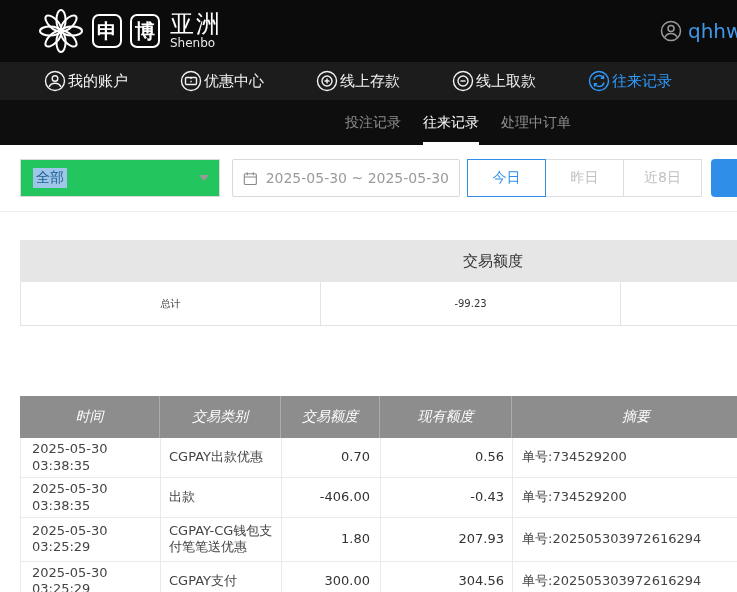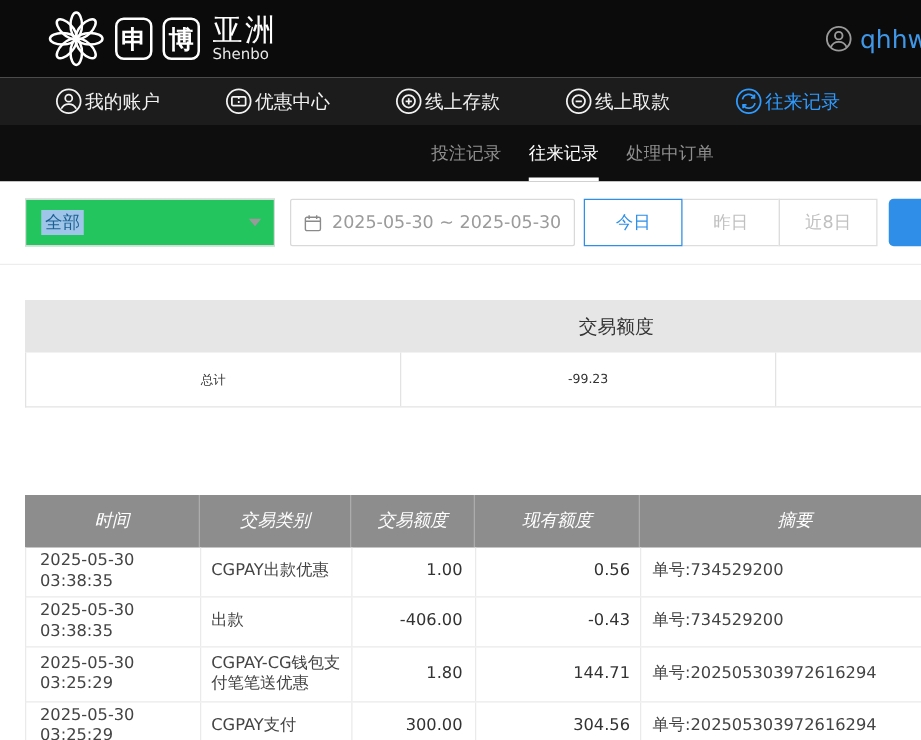--- a/index.html
+++ b/index.html
@@ -192,36 +192,36 @@
       <div class="th w-time">时间</div>
       <div class="th w-type">交易类别</div>
       <div class="th w-amt">交易额度</div>
       <div class="th w-bal">现有额度</div>
       <div class="th w-memo">摘要</div>
     </div>
 
     <div class="trow">
       <div class="td w-time">2025-05-30 03:38:35</div>
       <div class="td w-type">CGPAY出款优惠</div>
-      <div class="td w-amt">1.00</div>
+      <div class="td w-amt">0.70</div>
       <div class="td w-bal">0.56</div>
       <div class="td w-memo">单号:734529200</div>
     </div>
     <div class="trow">
       <div class="td w-time">2025-05-30 03:38:35</div>
       <div class="td w-type">出款</div>
       <div class="td w-amt">-406.00</div>
       <div class="td w-bal">-0.43</div>
       <div class="td w-memo">单号:734529200</div>
     </div>
     <div class="trow">
       <div class="td w-time">2025-05-30 03:25:29</div>
       <div class="td w-type">CGPAY-CG钱包支付笔笔送优惠</div>
       <div class="td w-amt">1.80</div>
-      <div class="td w-bal">144.71</div>
+      <div class="td w-bal">207.93</div>
       <div class="td w-memo">单号:202505303972616294</div>
     </div>
     <div class="trow">
       <div class="td w-time">2025-05-30 03:25:29</div>
       <div class="td w-type">CGPAY支付</div>
       <div class="td w-amt">300.00</div>
       <div class="td w-bal">304.56</div>
       <div class="td w-memo">单号:202505303972616294</div>
     </div>
   </div>

